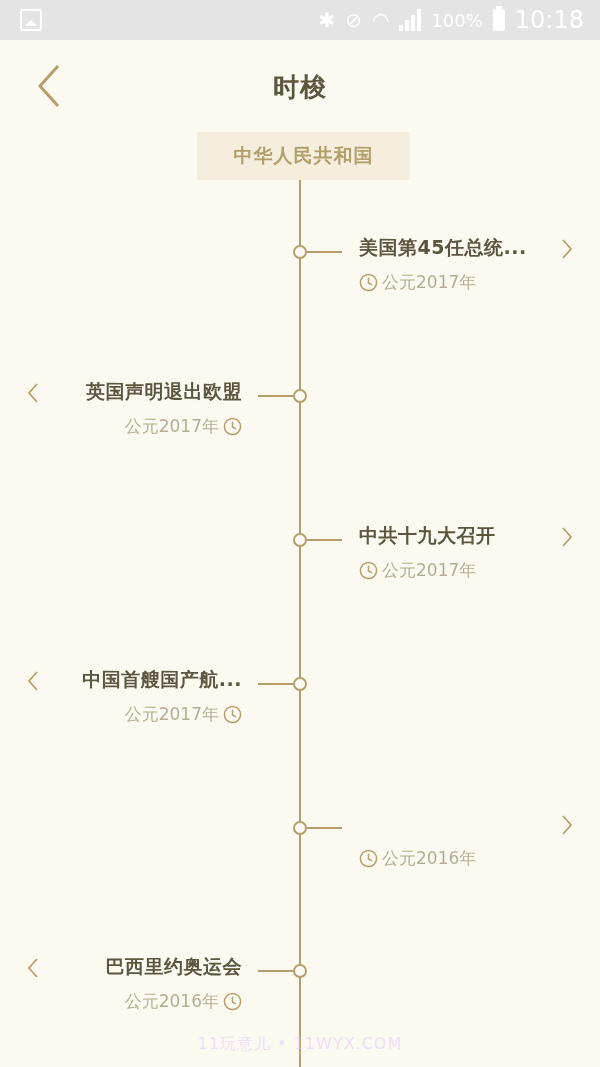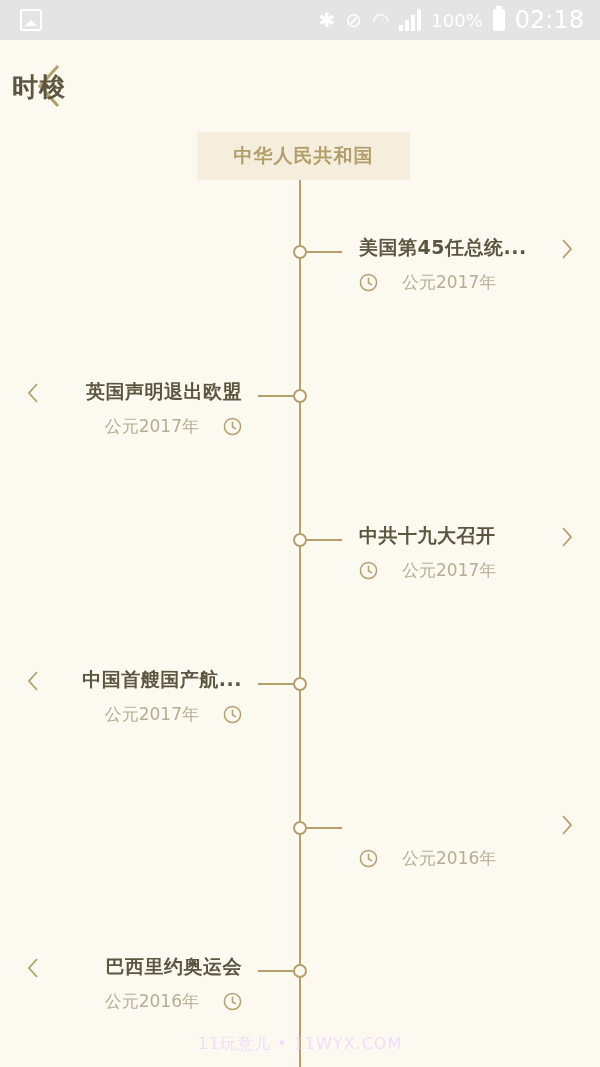--- a/index.html
+++ b/index.html
@@ -14,35 +14,35 @@
     .statusbar .time { font-size: 24px; }
     .statusbar .battery { width: 12px; height: 22px; background: #fff; border-radius: 2px; position: relative; }
     .statusbar .battery::before { content: ""; position: absolute; left: 3px; top: -3px; width: 6px; height: 3px; background: #fff; }
     .statusbar .signal { display: flex; align-items: flex-end; gap: 2px; height: 22px; }
     .statusbar .signal span { width: 4px; background: #fff; display: block; }
     .statusbar .glyph { font-size: 20px; line-height: 1; }
 
     .header { position: absolute; left: 0; top: 40px; width: 600px; height: 92px; }
     .back-btn { position: absolute; left: 30px; top: 22px; width: 44px; height: 48px; cursor: pointer; }
     .back-btn svg { width: 44px; height: 48px; }
-    .title { position: absolute; left: 12px; right: 0; top: 30px; text-align: left; font-size: 26px; font-weight: bold; color: #5c5640; letter-spacing: 1px; }
+    .title { position: absolute; left: 0; right: 0; top: 30px; text-align: center; font-size: 26px; font-weight: bold; color: #5c5640; letter-spacing: 1px; }
 
     .era-box { position: absolute; left: 197px; top: 132px; width: 213px; height: 48px; background: #f6eedc; display: flex; align-items: center; justify-content: center; font-size: 19px; font-weight: bold; color: #b29e6a; letter-spacing: 1px; }
 
     .timeline-line { position: absolute; left: 299px; top: 180px; width: 2px; height: 887px; background: #b59f6c; }
 
     .event { position: absolute; width: 600px; height: 80px; left: 0; }
     .event .node { position: absolute; left: 293px; top: 0; width: 14px; height: 14px; border: 2px solid #b59f6c; border-radius: 50%; background: #fcf9f0; }
     .event .connector { position: absolute; top: 6px; width: 35px; height: 2px; background: #b59f6c; }
     .event.right .connector { left: 307px; }
     .event.left .connector { left: 258px; }
     .event .ev-title { position: absolute; top: -10px; font-size: 19px; font-weight: bold; color: #5c5640; white-space: nowrap; letter-spacing: 0.5px; }
     .event.right .ev-title { left: 359px; }
     .event.left .ev-title { right: 358px; }
-    .event .ev-date { position: absolute; top: 26px; font-size: 17px; color: #b7ad92; display: flex; align-items: center; gap: 24px; white-space: nowrap; }
+    .event .ev-date { position: absolute; top: 26px; font-size: 17px; color: #b7ad92; display: flex; align-items: center; gap: 4px; white-space: nowrap; }
     .event.right .ev-date { left: 359px; }
     .event.left .ev-date { right: 358px; }
     .clock { width: 19px; height: 19px; display: inline-block; }
     .event .chev { position: absolute; top: -8px; width: 16px; height: 24px; cursor: pointer; }
     .event.right .chev { left: 559px; }
     .event.left .chev { left: 25px; }
 
     .watermark { position: absolute; left: 0; right: 0; top: 1034px; text-align: center; font-size: 16px; color: rgba(230,200,255,0.55); letter-spacing: 1px; }
   </style>
 </head>
@@ -55,21 +55,21 @@
     <span class="glyph">⊘</span>
     <span class="glyph">◠</span>
     <span class="signal">
       <span style="height:6px"></span>
         <span style="height:11px"></span>
         <span style="height:16px"></span>
         <span style="height:22px"></span>
     </span>
     <span class="pct">100%</span>
     <span class="battery"></span>
-    <span class="time">02:18</span>
+    <span class="time">10:18</span>
   </div>
 </div>
 
 <div class="header">
   <div class="back-btn">
     <svg viewBox="0 0 44 48">
       <polyline points="28,4 10,24 28,44" fill="none" stroke="#b59f6c" stroke-width="3"></polyline>
     </svg>
   </div>
   <div class="title">时梭</div>

